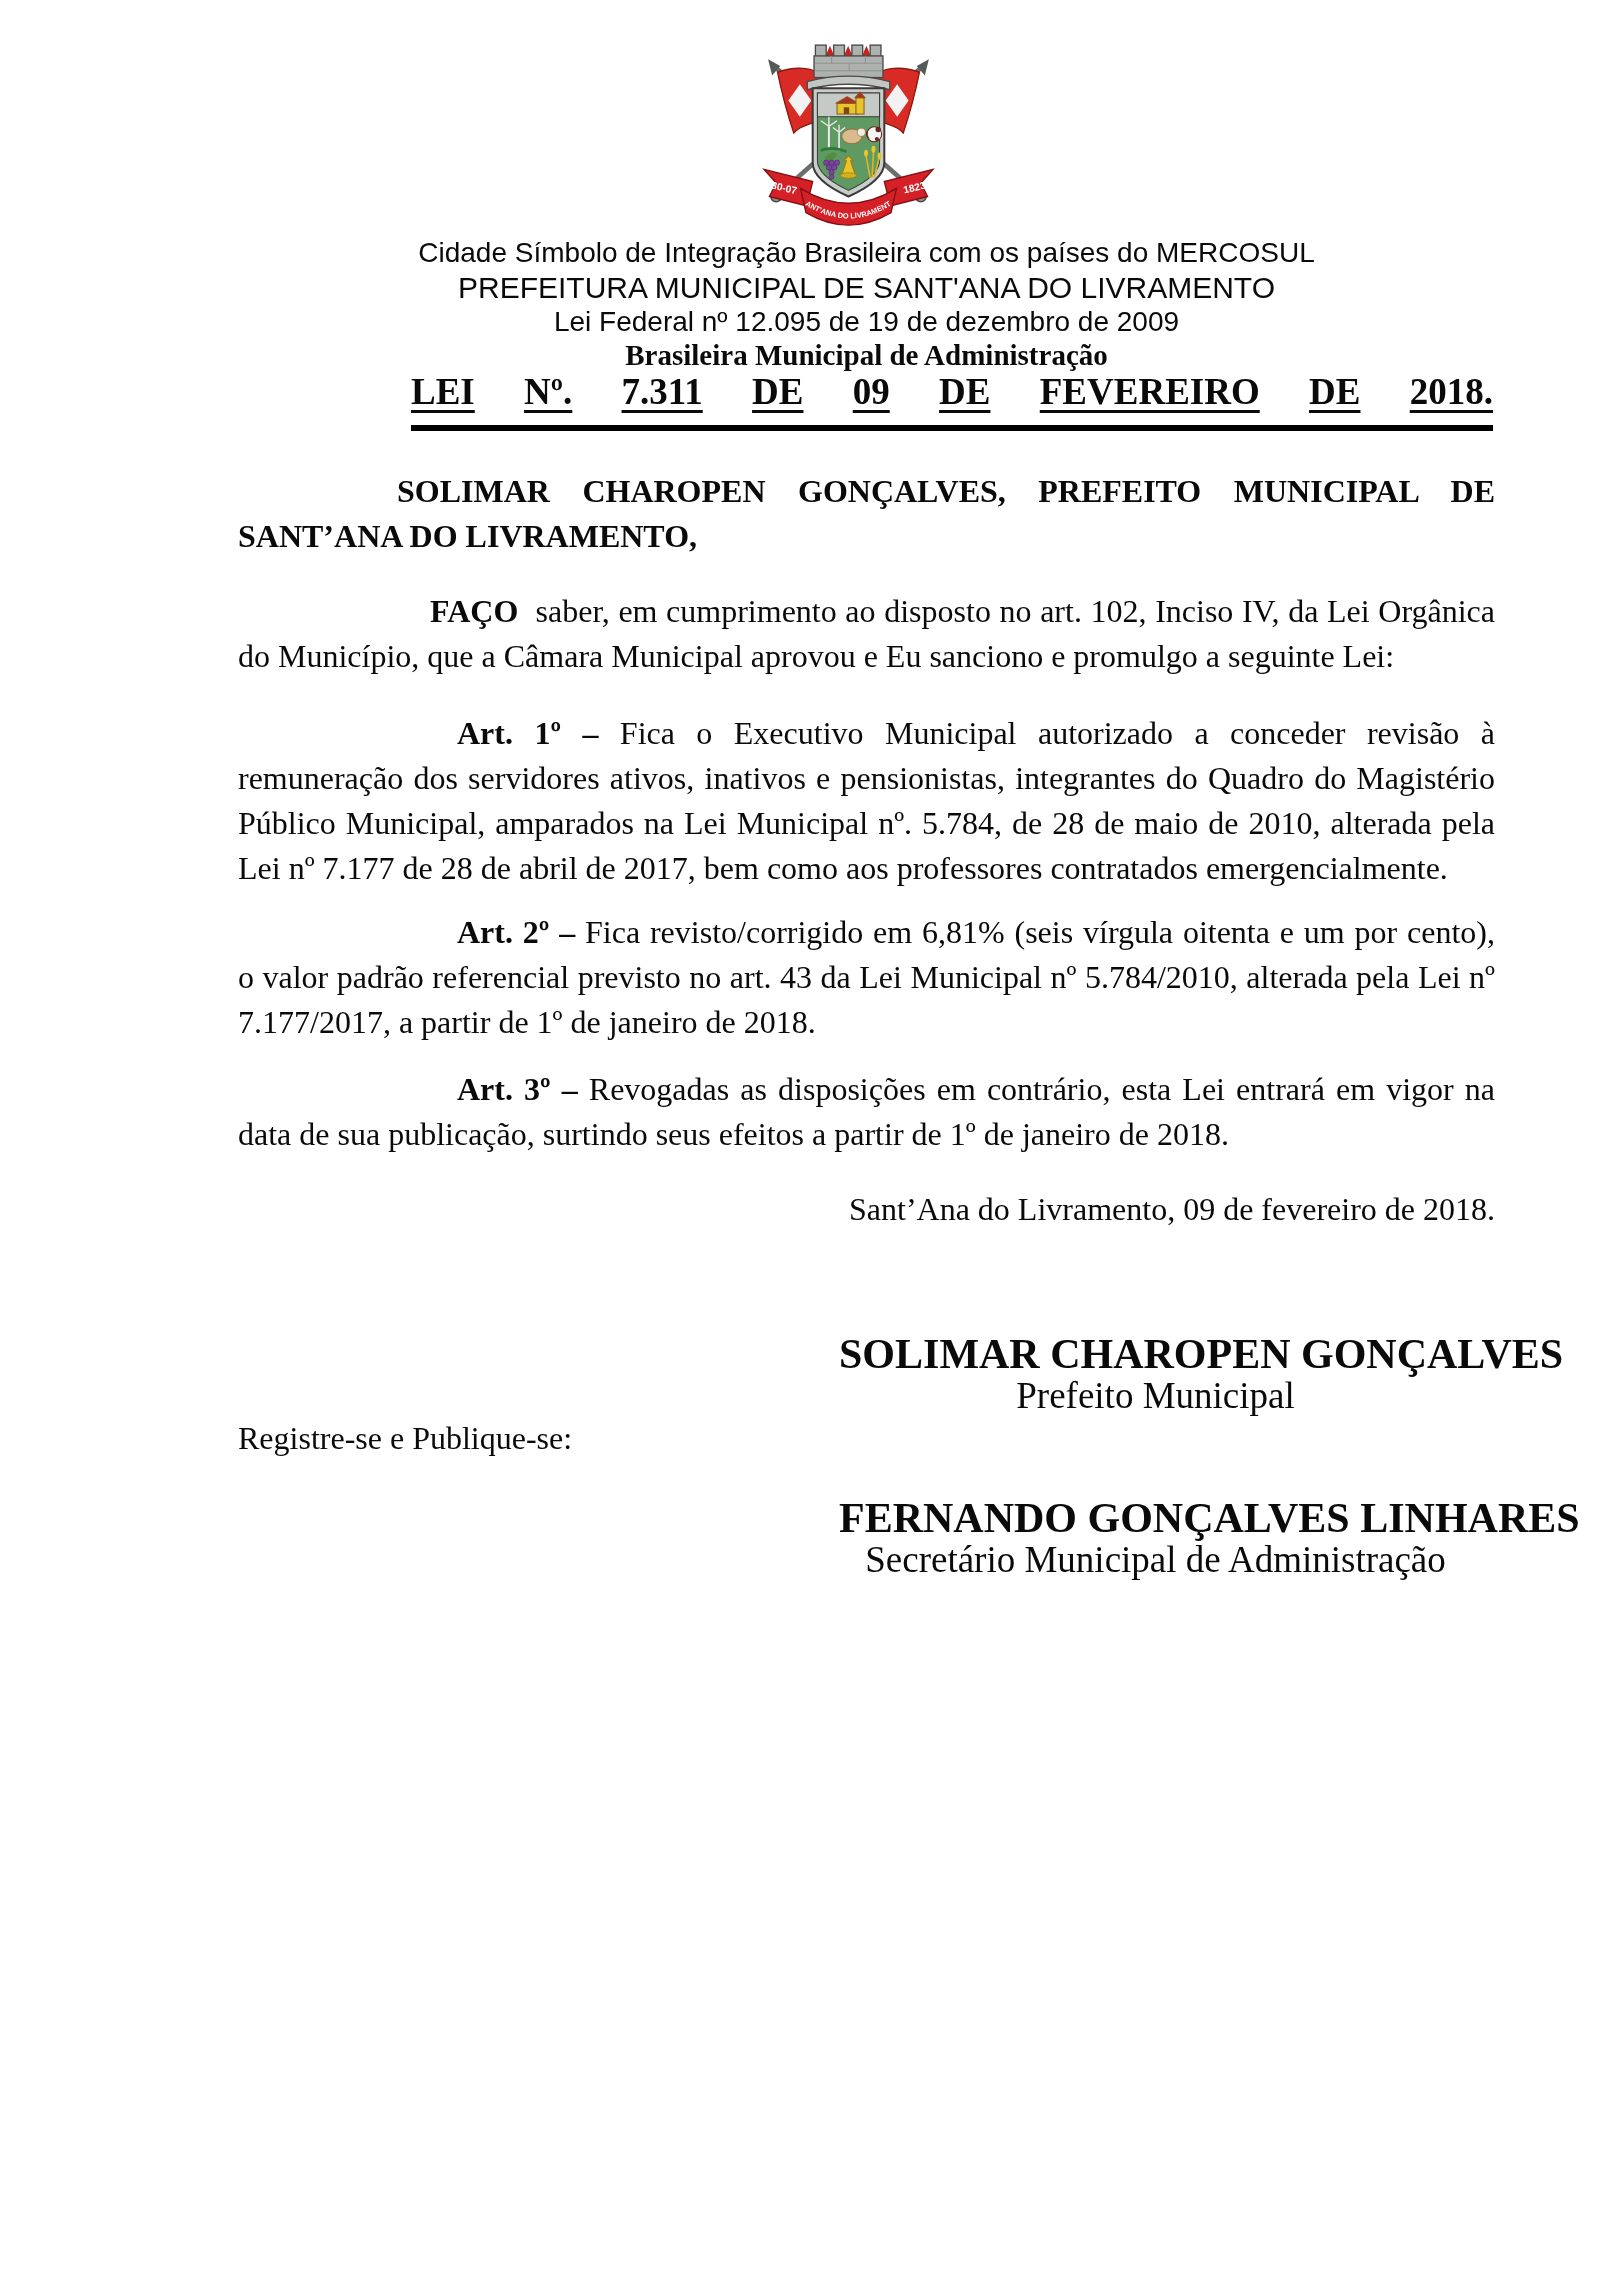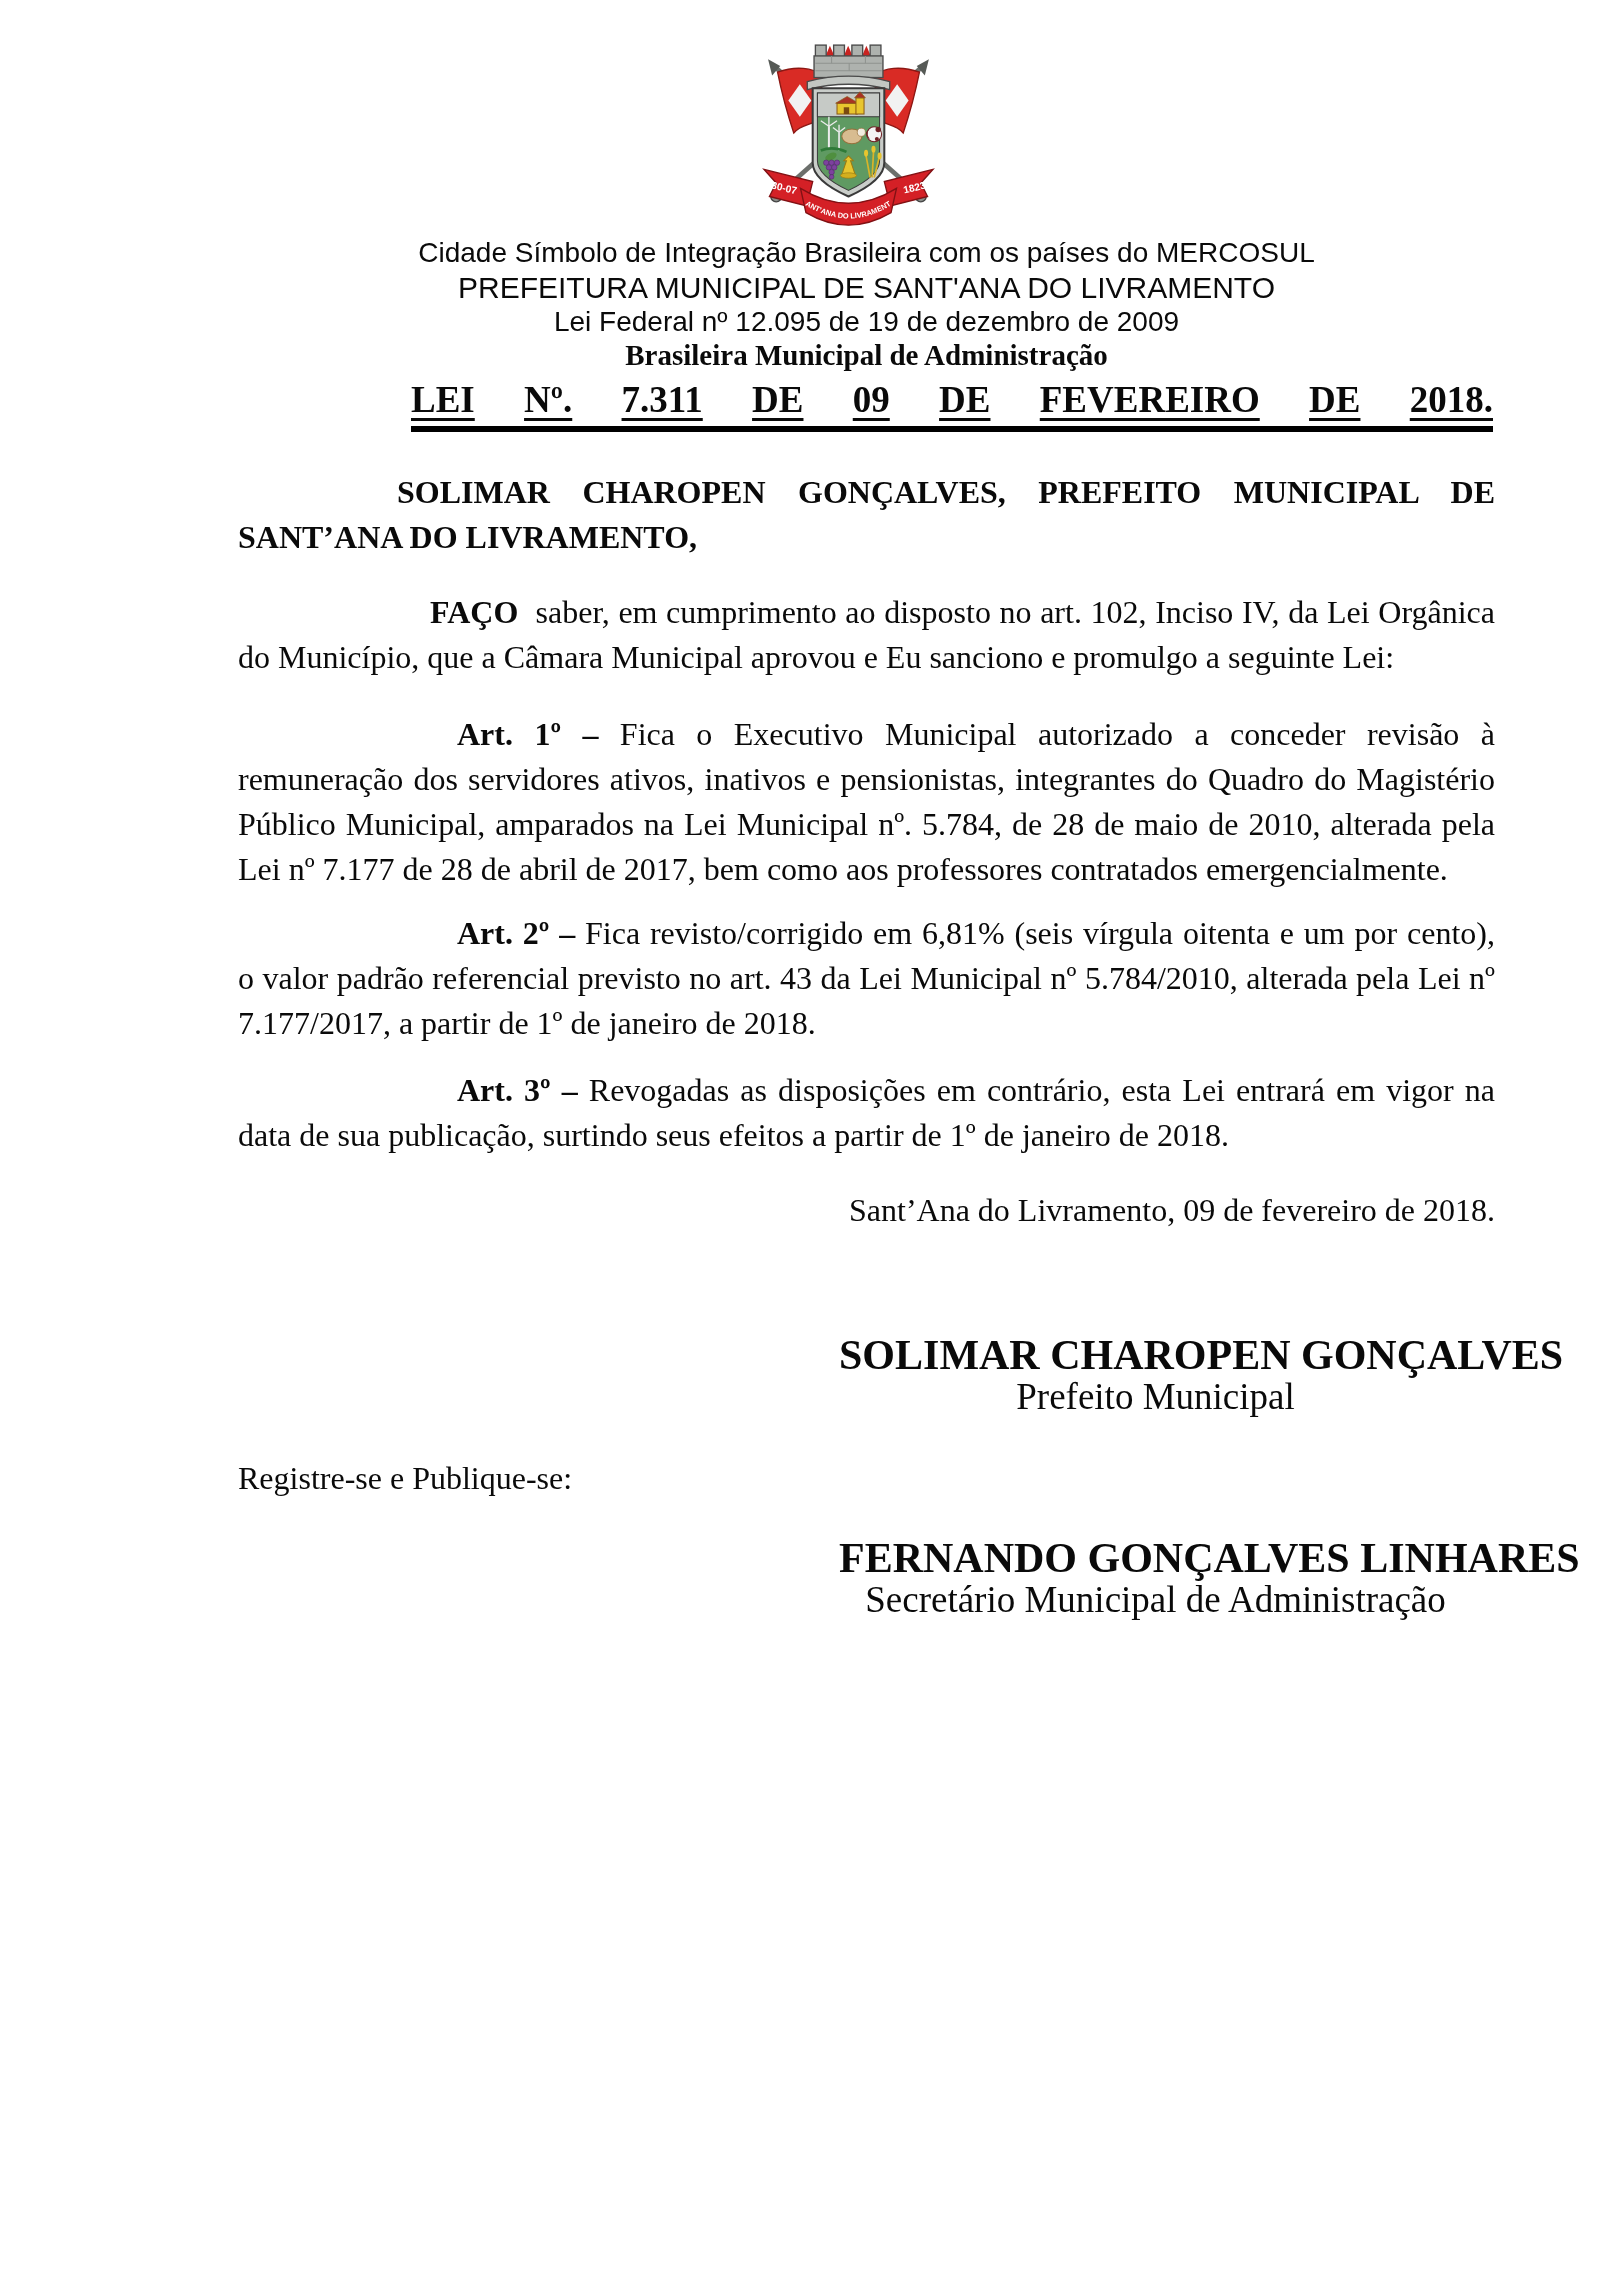--- a/index.html
+++ b/index.html
@@ -26,22 +26,21 @@
   .law-title {
     margin-left: 173px;
     width: 1082px;
     box-sizing: border-box;
     display: flex;
     justify-content: space-between;
     font-weight: bold;
     font-size: 37px;
     line-height: 39px;
     border-bottom: 6.8px solid #000;
-    padding-bottom: 7px;
-    margin-top: 8px;
+    padding-bottom: 14px;
   }
   .law-title span {
     text-decoration: underline;
     text-decoration-thickness: 2.7px;
     text-underline-offset: 6px;
   }
 
   .summary {
     margin: 9.5px 0 0 653px;
     width: 604px;
@@ -54,21 +53,21 @@
 
   .p { margin: 0; font-size: 32px; line-height: 45px; text-align: justify; }
   .b { font-weight: bold; margin-left: 28px; }
   .p-name { margin-top: 38px; text-indent: 159px; font-weight: bold; }
   .p-faco { margin-top: 30px; text-indent: 164px; }
   .p-art { text-indent: 191px; }
   .art1 { margin-top: 32px; }
   .art2 { margin-top: 19px; }
   .art3 { margin-top: 21.6px; }
   .p-date { margin-top: 30px; text-indent: 145px; text-align: right; }
-  .p-register { margin-top: 39px; text-align: left; }
+  .p-register { text-align: left; }
 
   .sig { margin-left: 601px; width: 633px; text-align: center; }
   .sig1 { margin-top: 101px; }
   .sig2 { margin-top: 34px; }
   .sig-name { font-weight: bold; font-size: 42px; line-height: 42px; white-space: nowrap; margin-top: 36px; }
   .sig-role { font-size: 37px; line-height: 41px; white-space: nowrap; }
 </style>
 </head>
 <body>
 

